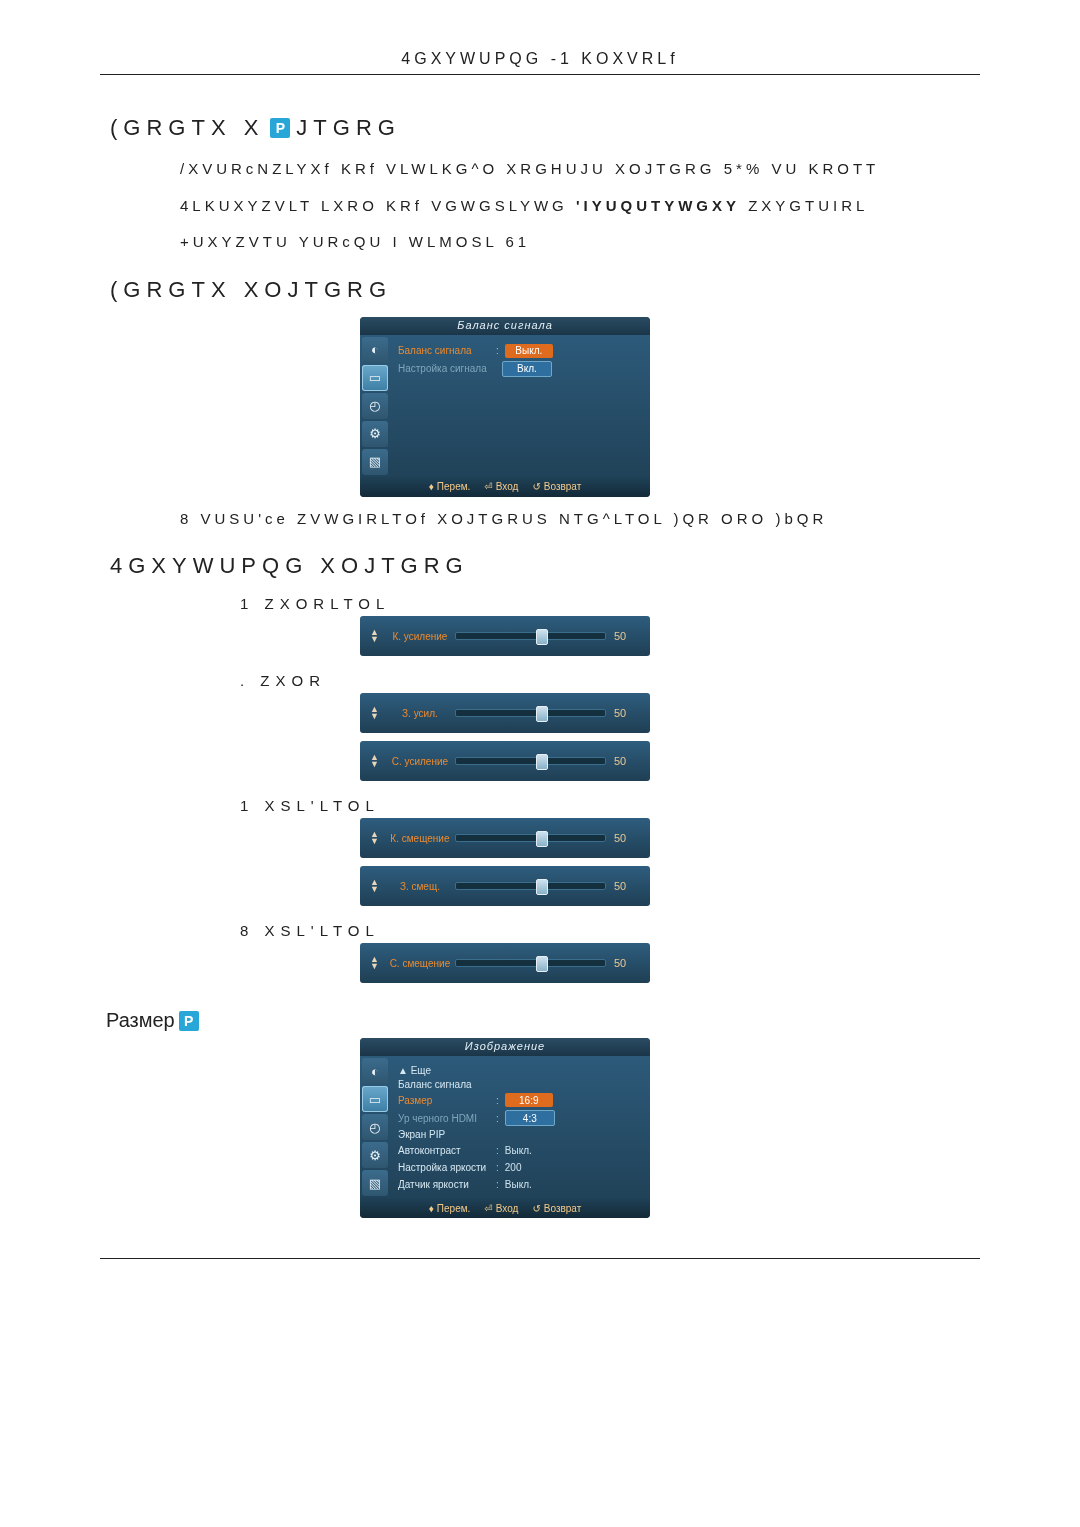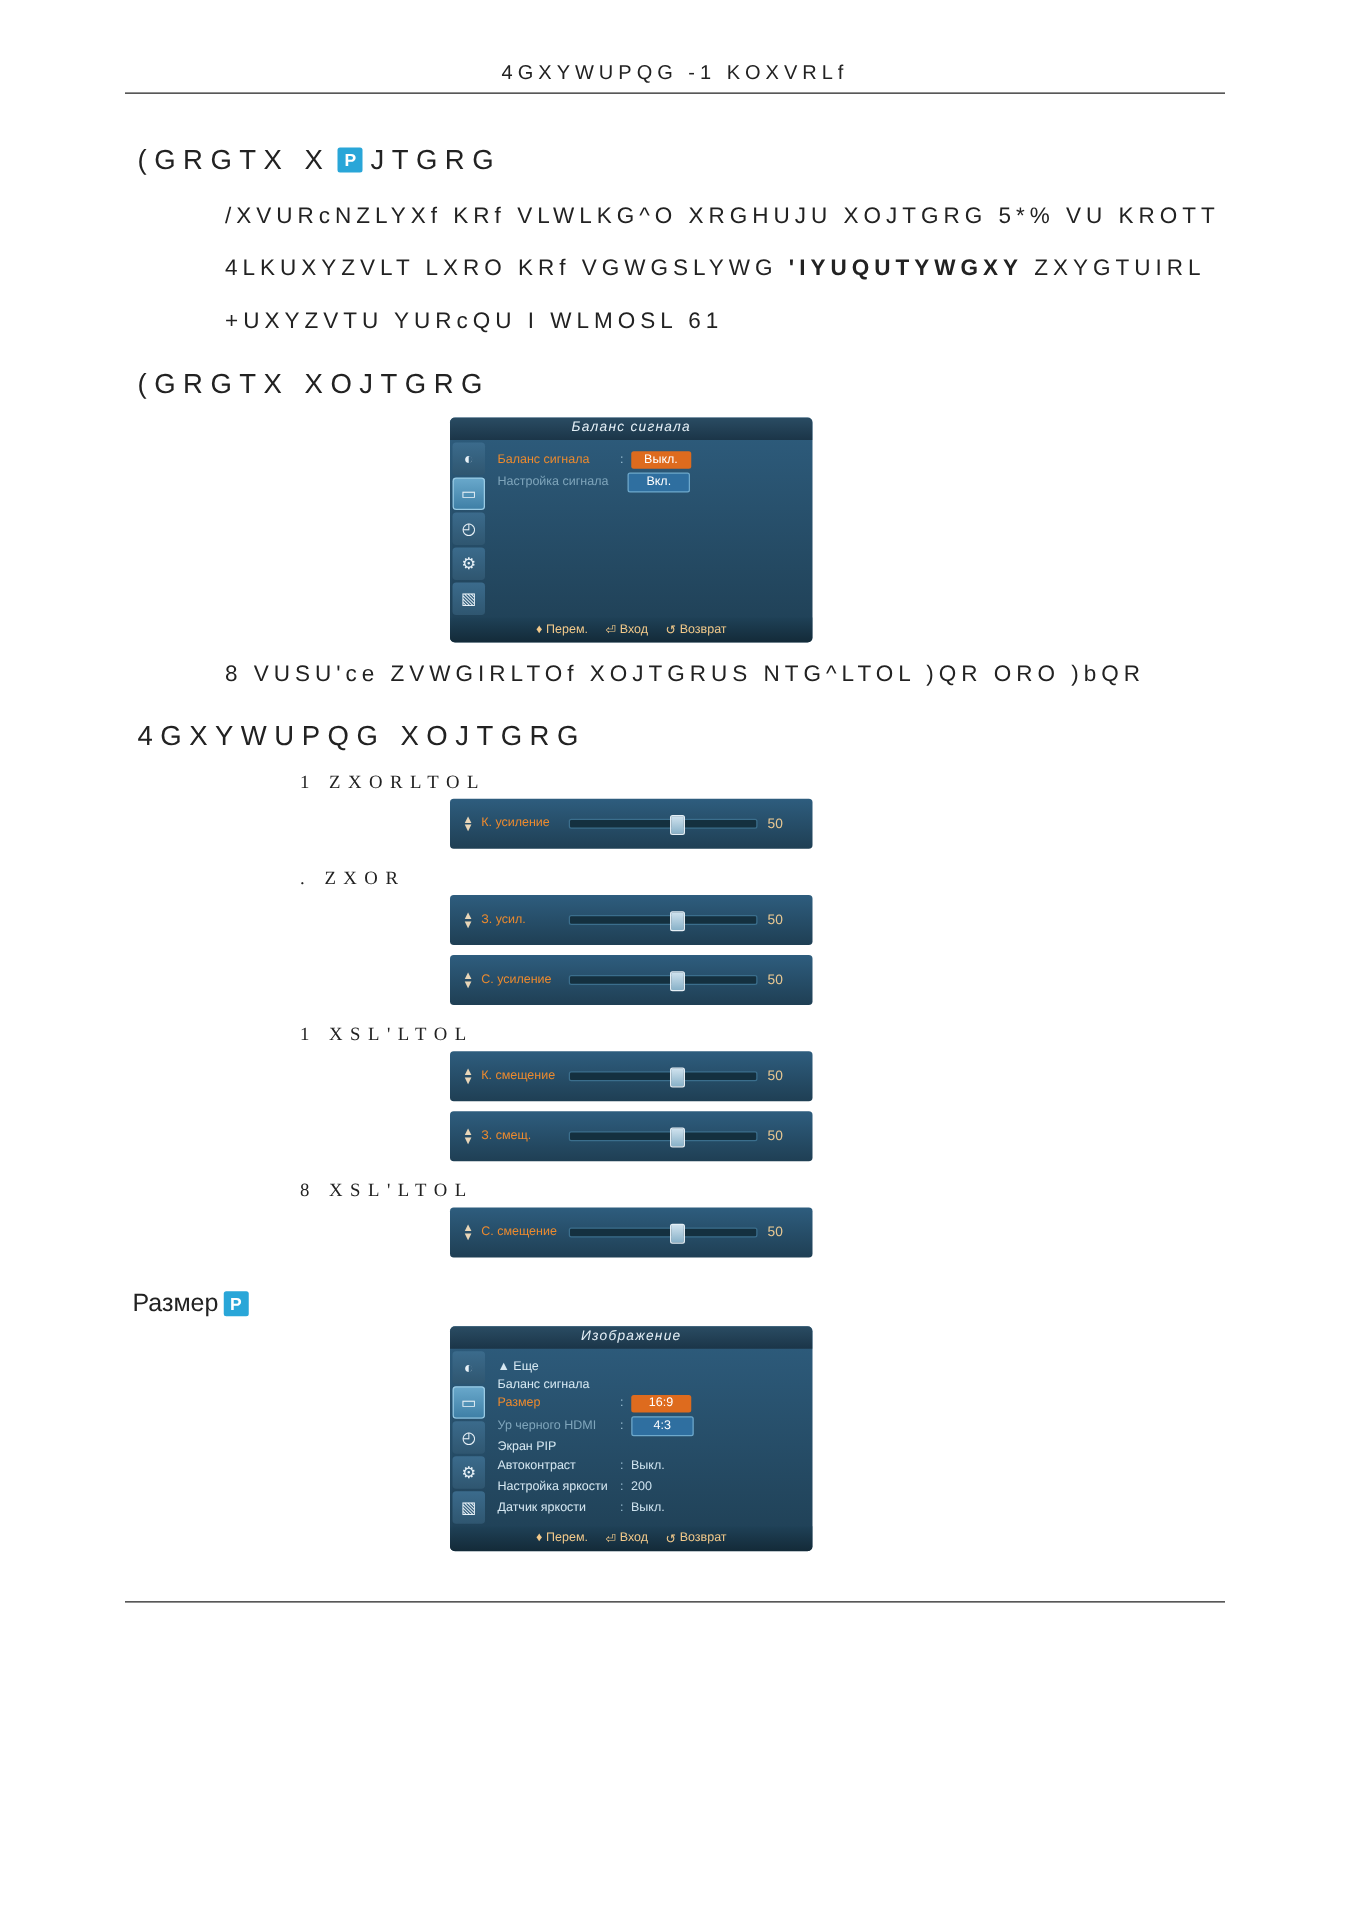--- a/index.html
+++ b/index.html
@@ -1,21 +1,21 @@
 <!DOCTYPE html>
 <html><head>
 <meta charset="utf-8">
 <style>
   html,body{margin:0;padding:0;background:#fff;font-family:Arial,Helvetica,sans-serif;color:#222;}
   .page{width:1080px;min-height:1527px;margin:0 auto;position:relative;box-sizing:border-box;padding:50px 100px 32px 100px;}
   .top-header{text-align:center;font-size:16px;letter-spacing:4px;color:#222;margin-bottom:6px;}
   .hr{border:none;border-top:1px solid #222;margin:0 0 40px 0;}
   .hr-bottom{border:none;border-top:1px solid #222;margin:40px 0 0 0;}
   .section-title{font-size:22px;letter-spacing:6px;color:#222;margin:20px 0 14px 10px;display:flex;align-items:center;gap:6px;}
-  .body-text{font-size:18px;letter-spacing:4px;color:#222;margin:8px 0 8px 80px;line-height:1.9;}
+  .body-text{font-size:15px;letter-spacing:4px;color:#222;margin:8px 0 8px 80px;line-height:1.9;}
   .bold{font-weight:bold;}
   .p-badge{display:inline-flex;align-items:center;justify-content:center;width:20px;height:20px;background:#29a6d8;color:#fff;font-weight:bold;font-size:14px;border-radius:2px;letter-spacing:0;}
   
   .osd{width:290px;background:linear-gradient(#2e5d7e,#1f3f54);border-radius:4px;overflow:hidden;margin:6px auto 6px 260px;color:#cfe6f2;font-size:11px;position:relative;}
   .osd-top{background:linear-gradient(#2a4c63,#1b3548);height:18px;position:relative;}
   .osd-title{position:absolute;left:50%;top:2px;transform:translateX(-50%);font-size:11px;font-style:italic;color:#e5f0f7;letter-spacing:1px;}
   .osd-body{display:flex;}
   .osd-tabs{width:30px;display:flex;flex-direction:column;gap:2px;padding:2px;box-sizing:border-box;}
   .tab{width:26px;height:26px;border-radius:3px;display:flex;align-items:center;justify-content:center;font-size:13px;color:#e9f2f8;}
   .tab.t1{background:linear-gradient(#3b6b8c,#2f5670);}
@@ -32,25 +32,25 @@
   .opt{flex:0 0 48px;height:14px;display:flex;align-items:center;justify-content:center;border-radius:2px;font-size:10px;color:#fff;}
   .opt.orange{background:#de6b1e;}
   .opt.blue{background:#2f6fa0;border:1px solid #6ea9cc;}
   .opt.txt{background:none;color:#cde2ee;justify-content:flex-start;}
   .osd-footer{display:flex;gap:14px;justify-content:center;align-items:center;height:20px;font-size:10px;color:#f2c98a;background:linear-gradient(#1f4157,#132a38);}
   .osd-footer span{display:flex;align-items:center;gap:3px;}
   .fi{font-size:10px;color:#f2c98a;}
   
   .strip{width:290px;height:40px;background:linear-gradient(#2e5d7e,#1f3f54);border-radius:3px;margin:4px 0 8px 260px;display:flex;align-items:center;padding:0 10px;box-sizing:border-box;color:#ec8a2e;font-size:10px;position:relative;}
   .strip .arrows{display:flex;flex-direction:column;line-height:7px;font-size:9px;color:#e9d6b8;margin-right:6px;}
-  .strip .slabel{flex:0 0 70px;color:#ec8a2e;}
+  .strip .slabel{flex:0 0 70px;color:#ec8a2e;text-align:center;}
   .strip .track{flex:1;height:6px;background:#14303f;border:1px solid #3b6e8c;position:relative;border-radius:2px;}
   .strip .thumb{position:absolute;top:-4px;width:10px;height:14px;background:linear-gradient(#cfe2ee,#88b1c8);border:1px solid #e6eff5;border-radius:2px;}
   .strip .val{width:26px;text-align:left;color:#e9c892;margin-left:8px;font-size:11px;}
-  .item-label{font-size:15px;letter-spacing:6px;color:#222;margin:16px 0 0 140px;font-family:Liberation Serif, serif;}
+  .item-label{font-size:15px;letter-spacing:6px;color:#222;margin:16px 0 0 140px;}
   .size-title{font-size:20px;color:#222;margin:26px 0 6px 6px;display:flex;align-items:center;gap:4px;}
 </style>
 </head>
 <body>
 
 <div class="page">
   <div class="top-header">4GXYWUPQG -1 KOXVRLf</div>
   <hr class="hr">
 
   <div class="section-title">

